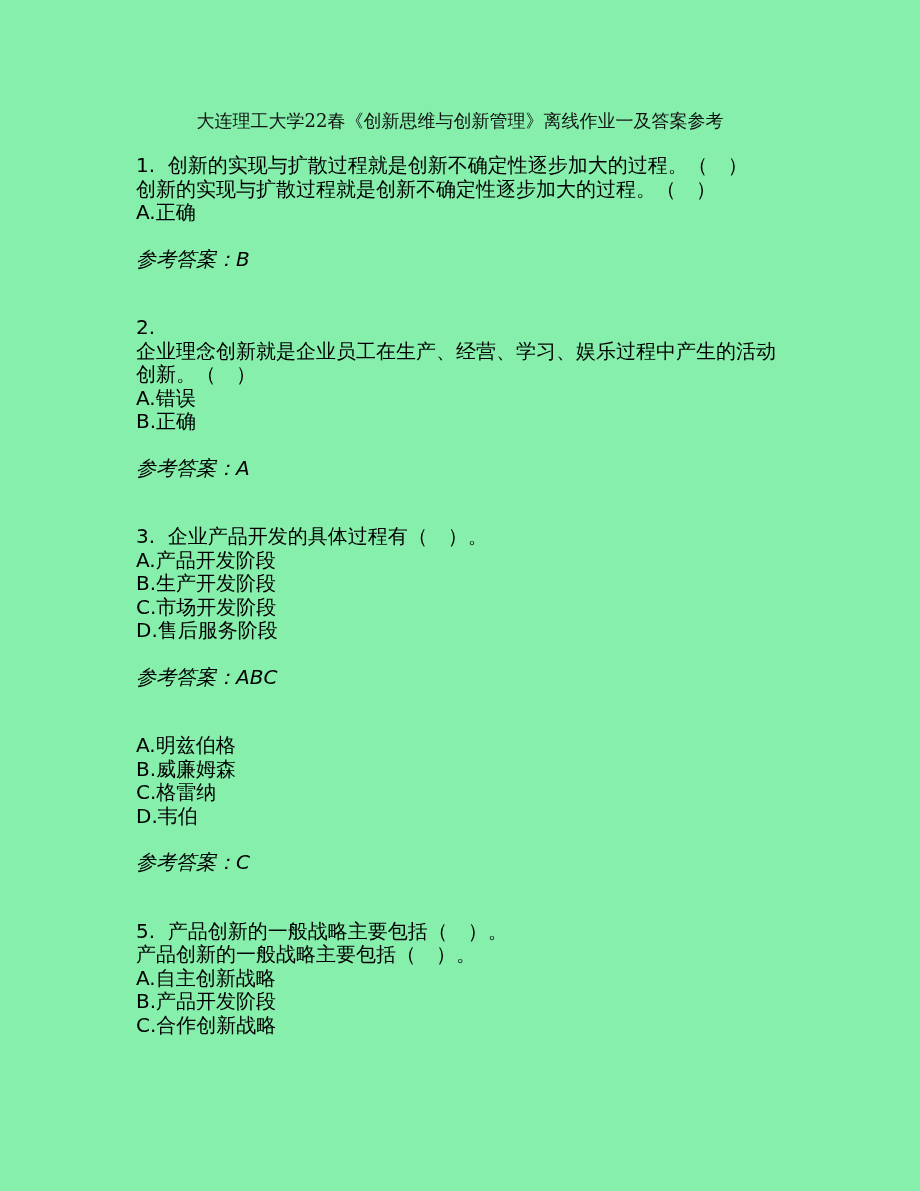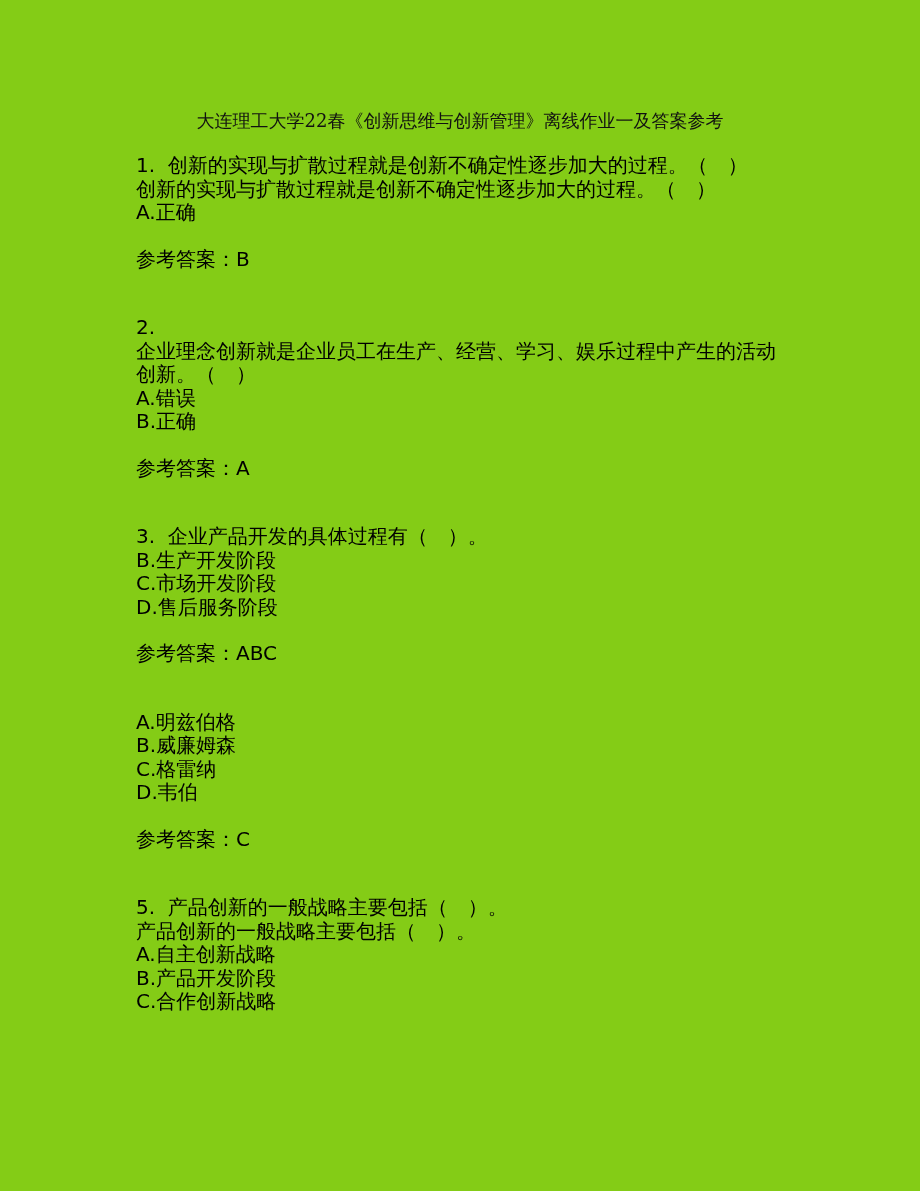--- a/index.html
+++ b/index.html
@@ -13,21 +13,21 @@
       position: relative;
       overflow: hidden;
       color: #000000;
     }
     .page {
       position: absolute;
       left: 0;
       top: 0;
       width: 920px;
       height: 1191px;
-      background: #84cc16;
+      background: #86efac;
     }
     .doc-title {
       position: absolute;
       left: 0;
       top: 108px;
       width: 920px;
       text-align: center;
       font-family: "DejaVu Serif", "Liberation Serif", serif;
       font-size: 18px;
       line-height: 26px;
@@ -47,20 +47,21 @@
     .line {
       display: block;
       white-space: pre-wrap;
       word-break: break-all;
     }
     .gap-sm { height: 23px; }
     .gap-lg { height: 45px; }
     .answer {
       display: block;
       white-space: pre-wrap;
+      font-style: italic;
     }
     .question { display: block; }
   </style>
 </head>
 <body>
 
 <div class="page">
 
   <div class="doc-title">大连理工大学22春《创新思维与创新管理》离线作业一及答案参考</div>
 
@@ -82,20 +83,21 @@
       <span class="line">A.错误</span>
       <span class="line">B.正确</span>
       <div class="gap-sm"></div>
       <span class="answer"><span>参考答案：</span><span>A</span></span>
     </div>
 
     <div class="gap-lg"></div>
 
     <div class="question">
       <span class="line"><span>3.</span>  <span>企业产品开发的具体过程有（　）。</span></span>
+      <span class="line">A.产品开发阶段</span>
       <span class="line">B.生产开发阶段</span>
       <span class="line">C.市场开发阶段</span>
       <span class="line">D.售后服务阶段</span>
       <div class="gap-sm"></div>
       <span class="answer"><span>参考答案：</span><span>ABC</span></span>
     </div>
 
     <div class="gap-lg"></div>
 
     <div class="question">

